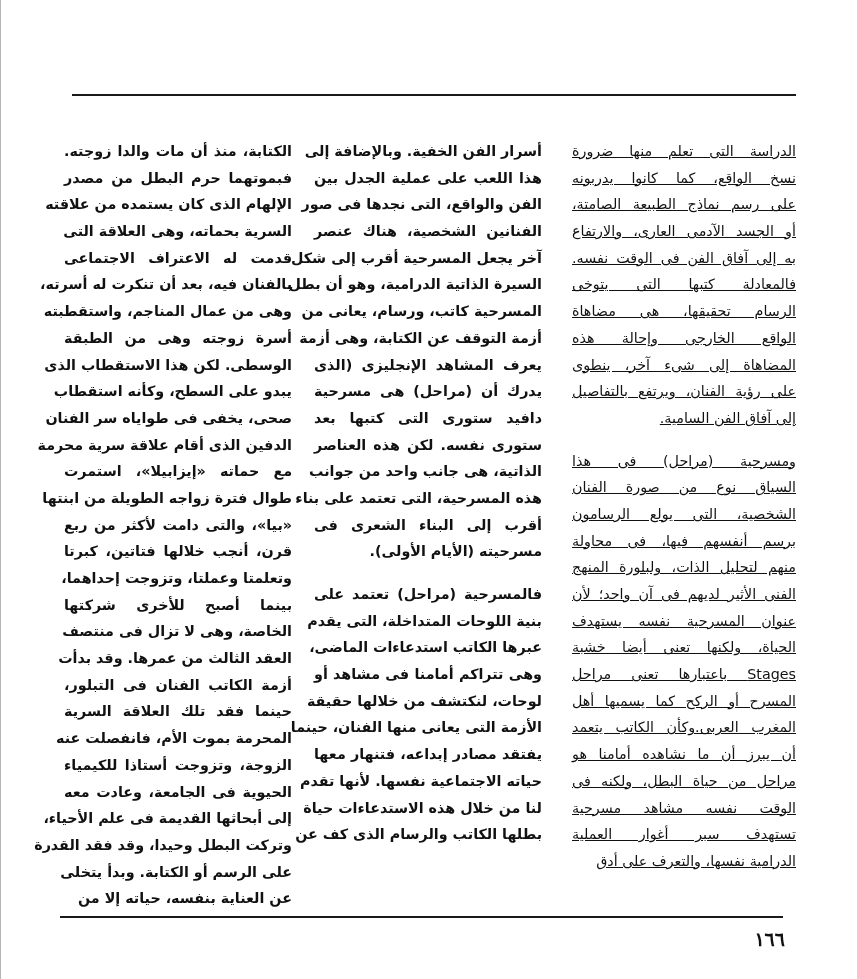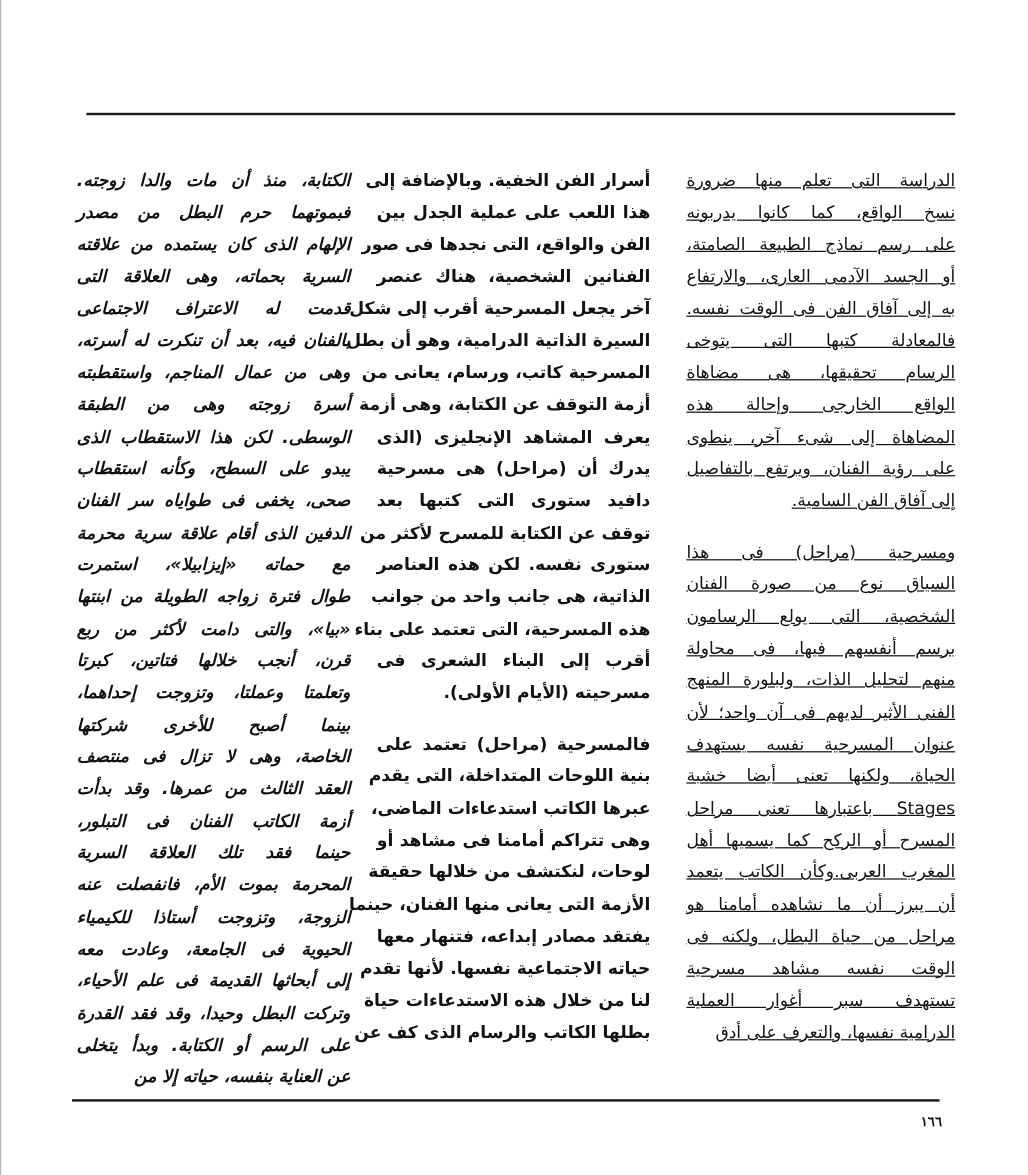--- a/index.html
+++ b/index.html
@@ -6,29 +6,29 @@
     body {
       width: 857px; height: 979px; background: #ffffff; position: relative;
       overflow: hidden; font-family: "DejaVu Sans", sans-serif; color: #111;
     }
     .edge-left { position: absolute; left: 0; top: 0; width: 1px; height: 979px; background: #b5b5b5; }
     .rule { position: absolute; height: 2px; background: #1a1a1a; }
     .rule-top { left: 72px; top: 94px; width: 724px; }
     .rule-bottom { left: 60px; top: 916px; width: 723px; }
     .page-number {
       position: absolute; left: 745px; top: 928px; width: 40px; text-align: right;
-      font-family: "DejaVu Serif", serif; font-weight: bold; font-size: 11px; direction: rtl;
+      font-family: "DejaVu Serif", serif; font-weight: bold; font-size: 19px; direction: rtl;
     }
     .col {
       position: absolute; top: 138px; direction: rtl; text-align: justify;
       font-size: 14.3px; line-height: 26.7px;
     }
     .col-right { left: 572px; width: 224px; text-decoration: underline; }
     .col-mid { left: 314px; width: 228px; font-weight: bold; }
-    .col-left { left: 64px; width: 228px; font-weight: bold; font-style: italic; }
+    .col-left { left: 64px; width: 228px; font-weight: bold; }
     .line { display: block; white-space: nowrap; text-align-last: justify; height: 26.7px; }
     .line.last { text-align-last: right; }
     .gap { height: 16px; }
     .col-right .line { font-weight: normal; }
   </style>
 </head>
 <body>
 
 <div class="edge-left"></div>
 <div class="rule rule-top"></div>
@@ -74,21 +74,20 @@
       <span class="line">هذا اللعب على عملية الجدل بين</span>
       <span class="line">الفن والواقع، التى نجدها فى صور</span>
       <span class="line">الفنانين الشخصية، هناك عنصر</span>
       <span class="line">آخر يجعل المسرحية أقرب إلى شكل</span>
       <span class="line">السيرة الذاتية الدرامية، وهو أن بطل</span>
       <span class="line">المسرحية كاتب، ورسام، يعانى من</span>
       <span class="line">أزمة التوقف عن الكتابة، وهى أزمة</span>
       <span class="line">يعرف المشاهد الإنجليزى (الذى</span>
       <span class="line">يدرك أن (مراحل) هى مسرحية</span>
       <span class="line">دافيد ستورى التى كتبها بعد</span>
-      <span class="line">توقف عن الكتابة للمسرح لأكثر من</span>
       <span class="line">ستورى نفسه. لكن هذه العناصر</span>
       <span class="line">الذاتية، هى جانب واحد من جوانب</span>
       <span class="line">هذه المسرحية، التى تعتمد على بناء</span>
       <span class="line">أقرب إلى البناء الشعرى فى</span>
       <span class="line last">مسرحيته (الأيام الأولى).</span>
     </div>
   <div class="gap"></div>
   <div id="m-p2">
       <span class="line">فالمسرحية (مراحل) تعتمد على</span>
       <span class="line">بنية اللوحات المتداخلة، التى يقدم</span>

